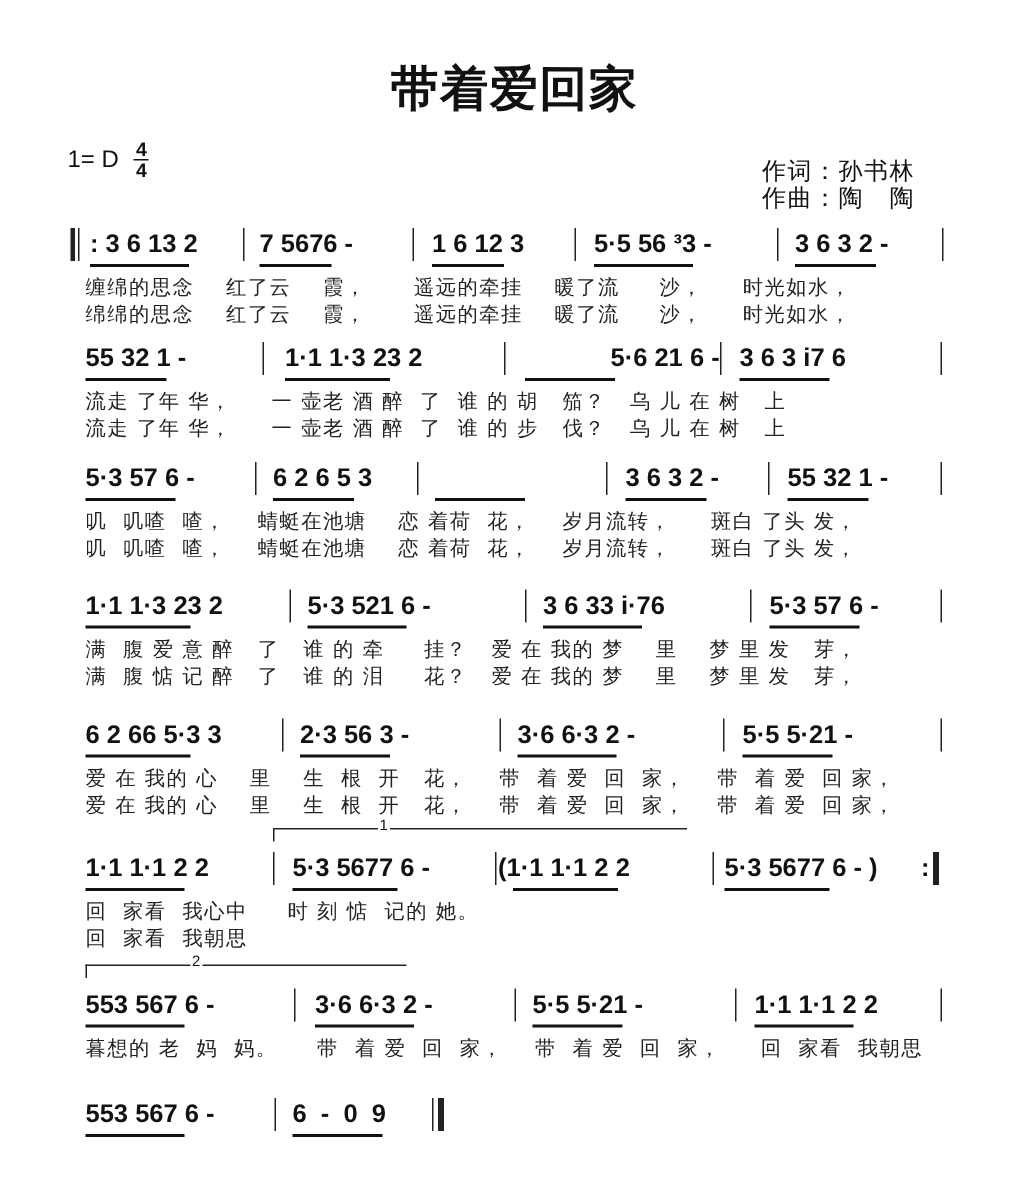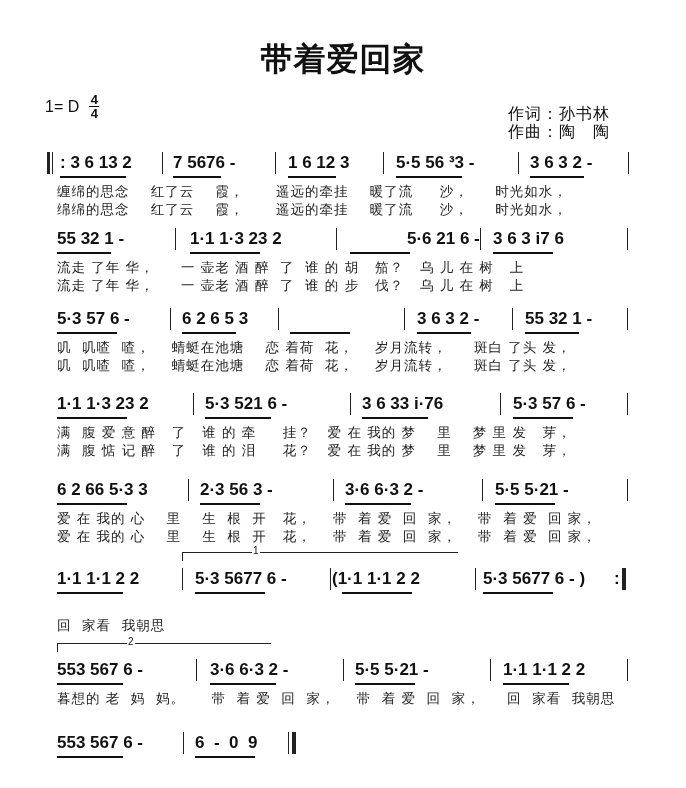--- a/index.html
+++ b/index.html
@@ -132,20 +132,21 @@
       <div class="ul" style="left: 342px; top: 26px; width: 70px;"></div>
       <div class="n" style="left: 483px;">5·3 5677 6 - )</div>
       <div class="ul" style="left: 483px; top: 26px; width: 70px;"></div>
       <div class="bl" style="left: 182px;"></div>
       <div class="bl" style="left: 330px;"></div>
       <div class="bl" style="left: 475px;"></div>
       <div class="n" style="left: 614px;">:</div>
       <div class="bl" style="left: 622px; width: 3.5px;"></div>
       <div class="volta" style="left: 182px; top: -14px; width: 275px;"></div>
       <span class="vnum" style="left: 252px; top: -21px;">1</span>
+      <div class="lyr" style="left: 57px; top: 33px;">回  家看  我心中     时 刻 惦  记的 她。</div>
       <div class="lyr" style="left: 57px; top: 51px;">回  家看  我朝思</div>
     </div>
     <div class="system" style="top: 657px; height: 70px;">
       <div class="n" style="left: 57px;">553 567 6 -</div>
       <div class="ul" style="left: 57px; top: 26px; width: 66px;"></div>
       <div class="n" style="left: 210px;">3·6 6·3 2 -</div>
       <div class="ul" style="left: 210px; top: 26px; width: 66px;"></div>
       <div class="n" style="left: 355px;">5·5 5·21 -</div>
       <div class="ul" style="left: 355px; top: 26px; width: 60px;"></div>
       <div class="n" style="left: 503px;">1·1 1·1 2 2</div>

